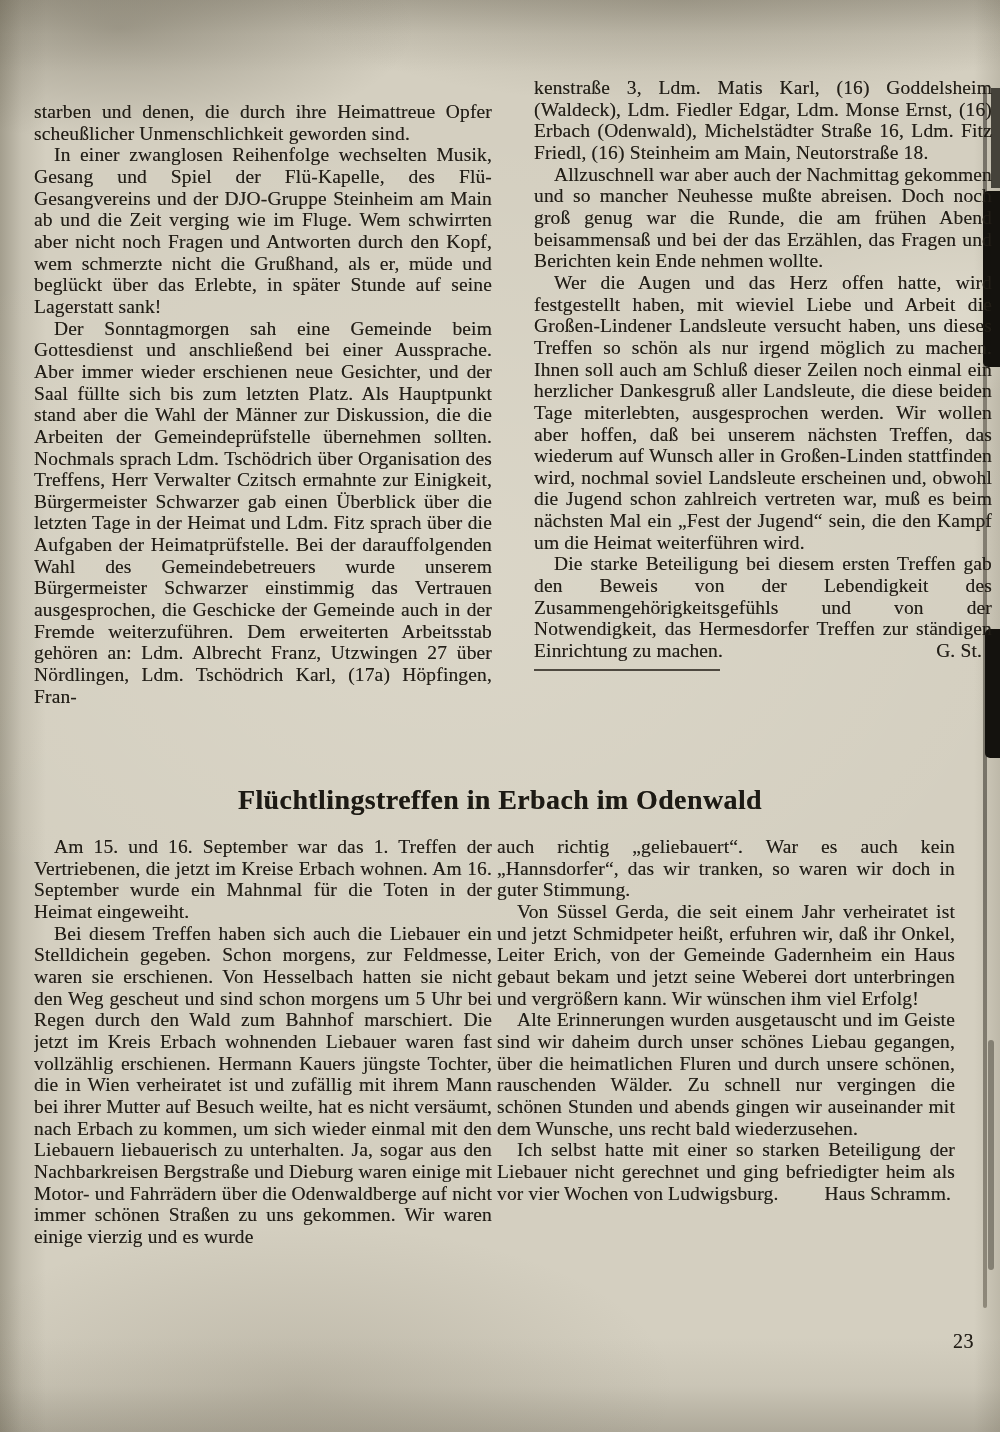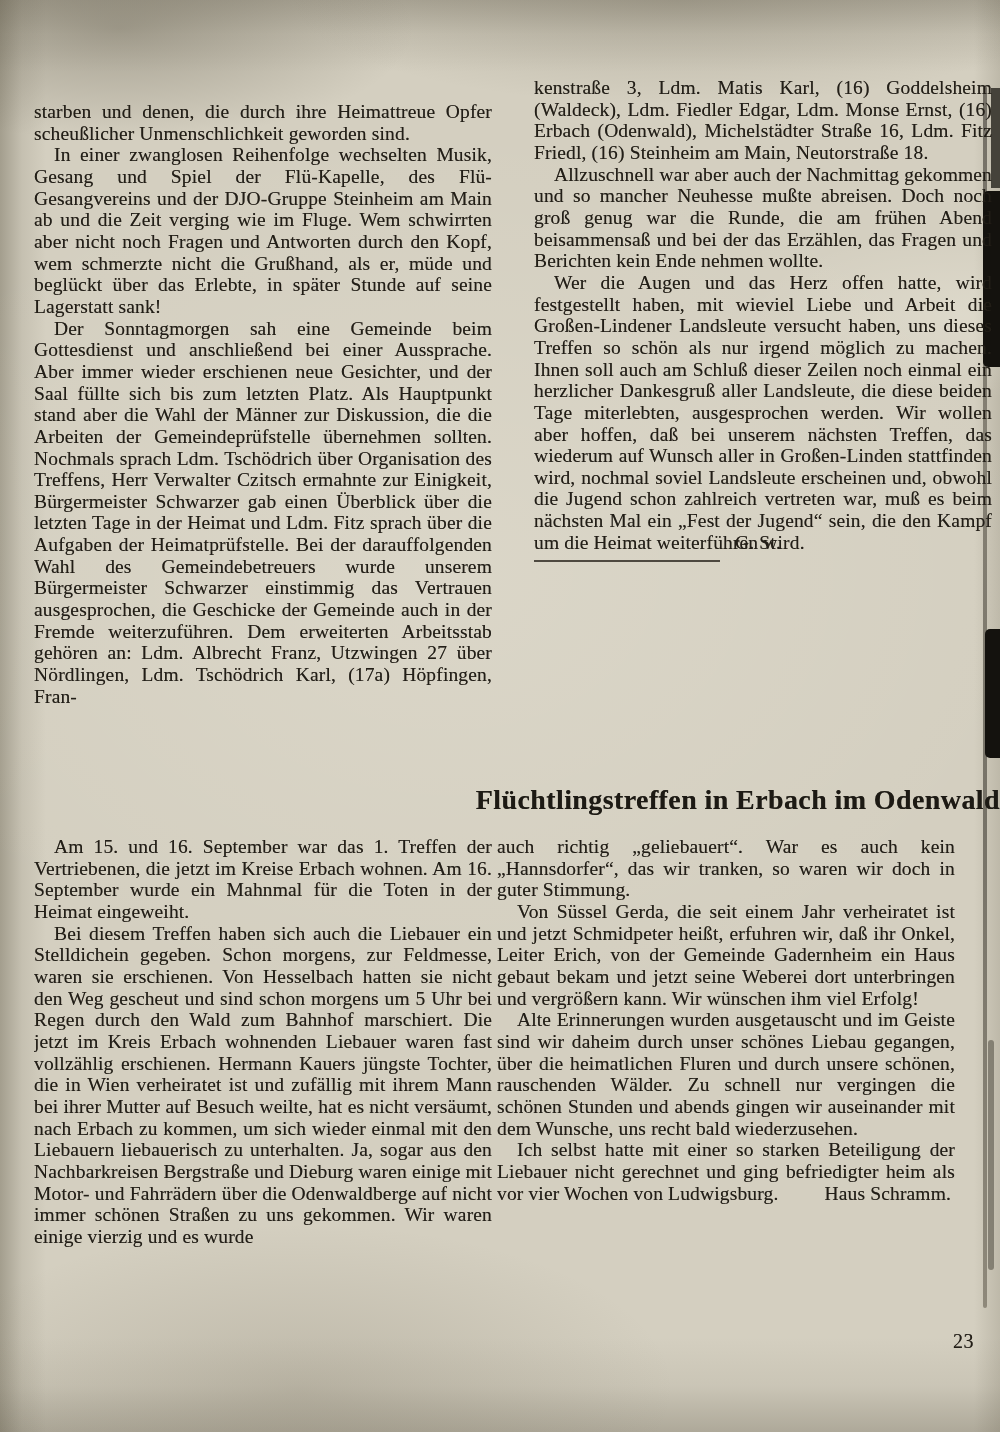--- a/index.html
+++ b/index.html
@@ -45,36 +45,36 @@
   .top-left  { left: 34px;  top: 77px;  height: 712px; overflow: hidden; margin-top: 24px; }
   .top-right { left: 534px; top: 77px;  height: 712px; overflow: hidden; }
   .bot-left  { left: 34px;  top: 836px; height: 505px; overflow: hidden; }
   .bot-right { left: 497px; top: 836px; height: 505px; overflow: hidden; }
   .headline {
     position: absolute;
     left: 0;
     top: 784px;
     width: 1000px;
     margin: 0;
-    text-align: right;
+    text-align: center;
     font-size: 28px;
     font-weight: 700;
     letter-spacing: 0.4px;
     color: #1d1a14;
     text-shadow: 0 0 0.6px rgba(29,26,20,0.6);
   }
   .sig {
     font-size: 19.5px;
     line-height: 21.65px;
     text-align: right;
     margin-top: -21.65px;
     letter-spacing: 0.15px;
     text-shadow: 0 0 0.5px rgba(34,30,23,0.55);
   }
-  .top-right .sig { padding-right: 10px; text-align: center; }
+  .top-right .sig { padding-right: 10px; }
   .bot-right .sig { padding-right: 4px; }
   .end-rule {
     width: 186px;
     height: 2px;
     background: rgba(42,38,30,0.8);
     margin-top: 7px;
   }
   .page-number {
     position: absolute;
     top: 1330px;
@@ -146,20 +146,21 @@
   <section class="col top-left">
     <p class="noindent">starben und denen, die durch ihre Heimattreue Opfer scheußlicher Unmenschlichkeit geworden sind.</p>
     <p class="indent">In einer zwanglosen Reihenfolge wechselten Musik, Gesang und Spiel der Flü-Kapelle, des Flü-Gesangvereins und der DJO-Gruppe Steinheim am Main ab und die Zeit verging wie im Fluge. Wem schwirrten aber nicht noch Fragen und Antworten durch den Kopf, wem schmerzte nicht die Grußhand, als er, müde und beglückt über das Erlebte, in später Stunde auf seine Lagerstatt sank!</p>
     <p class="indent">Der Sonntagmorgen sah eine Gemeinde beim Gottesdienst und anschließend bei einer Aussprache. Aber immer wieder erschienen neue Gesichter, und der Saal füllte sich bis zum letzten Platz. Als Hauptpunkt stand aber die Wahl der Männer zur Diskussion, die die Arbeiten der Gemeindeprüfstelle übernehmen sollten. Nochmals sprach Ldm. Tschödrich über Organisation des Treffens, Herr Verwalter Czitsch ermahnte zur Einigkeit, Bürgermeister Schwarzer gab einen Überblick über die letzten Tage in der Heimat und Ldm. Fitz sprach über die Aufgaben der Heimatprüfstelle. Bei der darauffolgenden Wahl des Gemeindebetreuers wurde unserem Bürgermeister Schwarzer einstimmig das Vertrauen ausgesprochen, die Geschicke der Gemeinde auch in der Fremde weiterzuführen. Dem erweiterten Arbeitsstab gehören an: Ldm. Albrecht Franz, Utzwingen 27 über Nördlingen, Ldm. Tschödrich Karl, (17a) Höpfingen, Fran-</p>
   </section>
 
   <section class="col top-right">
     <p class="noindent">kenstraße 3, Ldm. Matis Karl, (16) Goddelsheim (Waldeck), Ldm. Fiedler Edgar, Ldm. Monse Ernst, (16) Erbach (Odenwald), Michelstädter Straße 16, Ldm. Fitz Friedl, (16) Steinheim am Main, Neutorstraße 18.</p>
     <p class="indent">Allzuschnell war aber auch der Nachmittag gekommen und so mancher Neuhesse mußte abreisen. Doch noch groß genug war die Runde, die am frühen Abend beisammensaß und bei der das Erzählen, das Fragen und Berichten kein Ende nehmen wollte.</p>
     <p class="indent">Wer die Augen und das Herz offen hatte, wird festgestellt haben, mit wieviel Liebe und Arbeit die Großen-Lindener Landsleute versucht haben, uns dieses Treffen so schön als nur irgend möglich zu machen. Ihnen soll auch am Schluß dieser Zeilen noch einmal ein herzlicher Dankesgruß aller Landsleute, die diese beiden Tage miterlebten, ausgesprochen werden. Wir wollen aber hoffen, daß bei unserem nächsten Treffen, das wiederum auf Wunsch aller in Großen-Linden stattfinden wird, nochmal soviel Landsleute erscheinen und, obwohl die Jugend schon zahlreich vertreten war, muß es beim nächsten Mal ein „Fest der Jugend“ sein, die den Kampf um die Heimat weiterführen wird.</p>
+    <p class="indent">Die starke Beteiligung bei diesem ersten Treffen gab den Beweis von der Lebendigkeit des Zusammengehörigkeitsgefühls und von der Notwendigkeit, das Hermesdorfer Treffen zur ständigen Einrichtung zu machen.</p>
     <div class="sig">G. St.</div>
     <div class="end-rule"></div>
   </section>
 
   <h1 class="headline">Flüchtlingstreffen in Erbach im Odenwald</h1>
 
   <section class="col bot-left">
     <p class="indent">Am 15. und 16. September war das 1. Treffen der Vertriebenen, die jetzt im Kreise Erbach wohnen. Am 16. September wurde ein Mahnmal für die Toten in der Heimat eingeweiht.</p>
     <p class="indent">Bei diesem Treffen haben sich auch die Liebauer ein Stelldichein gegeben. Schon morgens, zur Feldmesse, waren sie erschienen. Von Hesselbach hatten sie nicht den Weg gescheut und sind schon morgens um 5 Uhr bei Regen durch den Wald zum Bahnhof marschiert. Die jetzt im Kreis Erbach wohnenden Liebauer waren fast vollzählig erschienen. Hermann Kauers jüngste Tochter, die in Wien verheiratet ist und zufällig mit ihrem Mann bei ihrer Mutter auf Besuch weilte, hat es nicht versäumt, nach Erbach zu kommen, um sich wieder einmal mit den Liebauern liebauerisch zu unterhalten. Ja, sogar aus den Nachbarkreisen Bergstraße und Dieburg waren einige mit Motor- und Fahrrädern über die Odenwaldberge auf nicht immer schönen Straßen zu uns gekommen. Wir waren einige vierzig und es wurde</p>
   </section>

